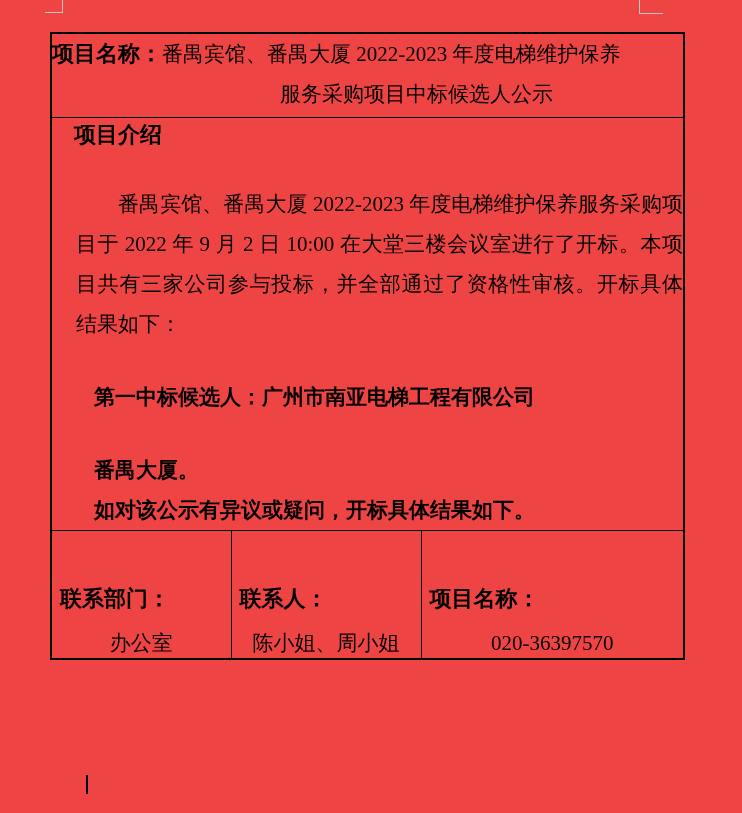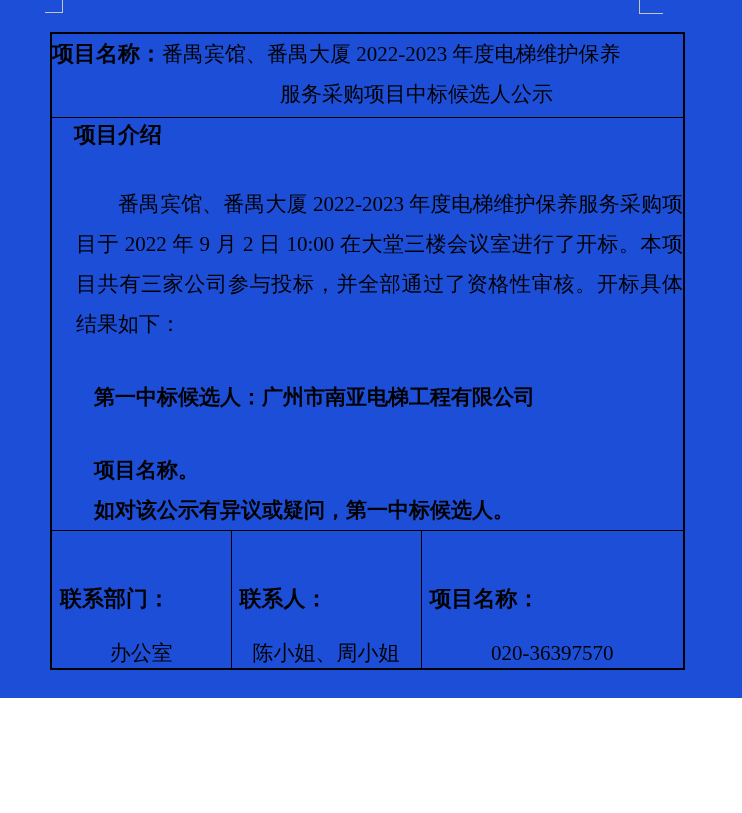--- a/index.html
+++ b/index.html
@@ -1,21 +1,21 @@
 <!DOCTYPE html>
 <html><head>
 <meta charset="utf-8">
 <style>
   * { margin: 0; padding: 0; box-sizing: border-box; }
   html, body { background: #ffffff; }
   .page {
     position: relative;
     width: 742px;
-    height: 698px;
-    background: #1d4ed8;
+    height: 813px;
+    background: #ef4444;
     overflow: hidden;
     color: #000;
     font-family: "Liberation Serif", "DejaVu Serif", serif;
   }
   
   .crop-mark-left {
     position: absolute; left: 45px; top: 0; width: 18px; height: 13px;
     border-right: 1px solid #c4c4c4; border-bottom: 1px solid #c4c4c4;
   }
   .crop-mark-right {
@@ -52,21 +52,21 @@
   .intro-heading { font-family: "Liberation Sans", "DejaVu Sans", sans-serif;
     font-weight: 700; font-size: 22px; padding-left: 22px; line-height: 33px; }
   .gap-line { height: 33px; }
   .para { text-indent: 2em; text-align: justify; margin-left: 24px; }
   .iline { text-indent: 2em; font-weight: bold; }
   
   td.r4 { height: 38px; padding: 0 0 0 8px; line-height: 37px; white-space: nowrap; }
   
   td.r5 { height: 110px; }
   .c-label { padding: 9px 0 0 8px; line-height: 30px; margin-top: 44px; }
-  .c-value { text-align: center; margin-top: 24px; line-height: 30px; }
+  .c-value { text-align: center; margin-top: 14px; line-height: 30px; }
   
   .caret {
     position: absolute; left: 86px; top: 775px;
     width: 2px; height: 19px; background: #000;
   }
 </style>
 </head>
 <body>
 
 <div class="page">
@@ -92,22 +92,22 @@
 
 
     <tr>
       <td class="r3" colspan="4">
         <div class="intro-heading">项目介绍</div>
         <div class="gap-line"></div>
         <div class="para">番禺宾馆、番禺大厦 2022-2023 年度电梯维护保养服务采购项目于 2022 年 9 月 2 日 10:00 在大堂三楼会议室进行了开标。本项目共有三家公司参与投标，并全部通过了资格性审核。开标具体结果如下：</div>
         <div class="gap-line"></div>
         <div class="iline">第一中标候选人：广州市南亚电梯工程有限公司</div>
         <div class="gap-line"></div>
-        <div class="iline">项目名称。</div>
-        <div class="iline">如对该公示有异议或疑问，第一中标候选人。</div>
+        <div class="iline">番禺大厦。</div>
+        <div class="iline">如对该公示有异议或疑问，开标具体结果如下。</div>
       </td>
     </tr>
 
 
     <tr>
       <td class="r5">
         <div class="c-label lbl">联系部门：</div>
         <div class="c-value">办公室</div>
       </td>
       <td class="r5" colspan="2">

